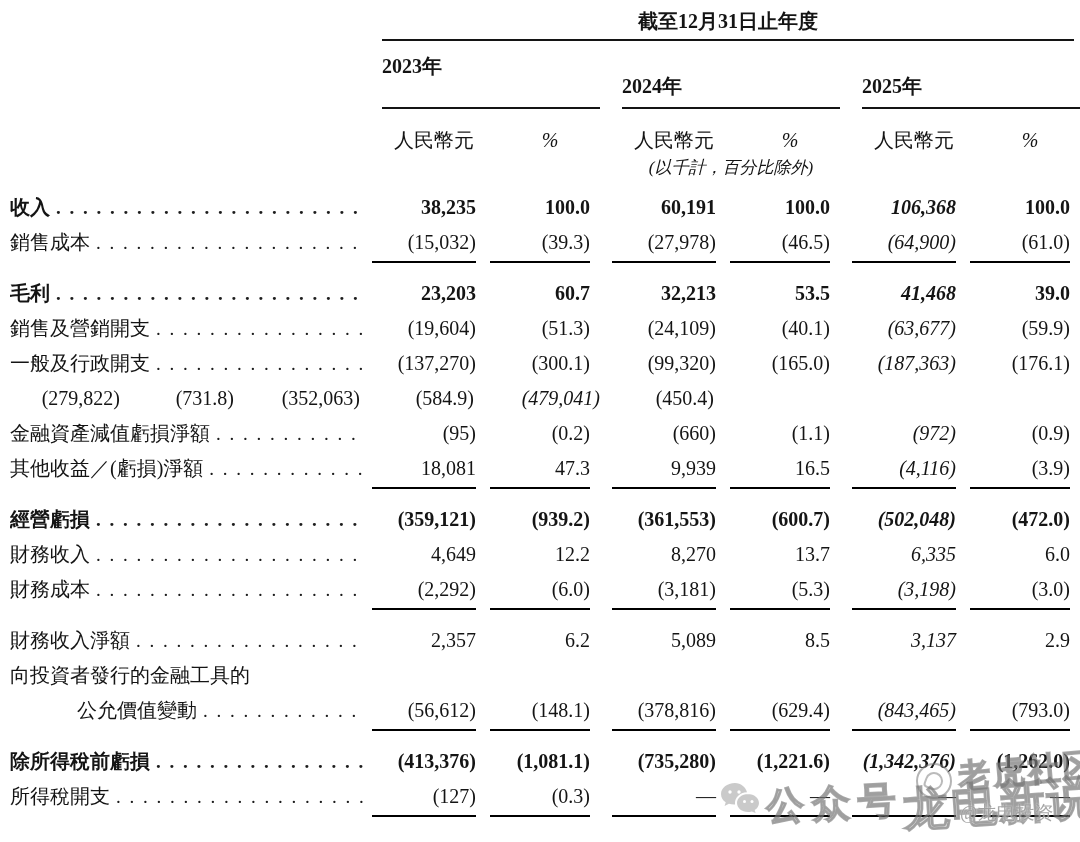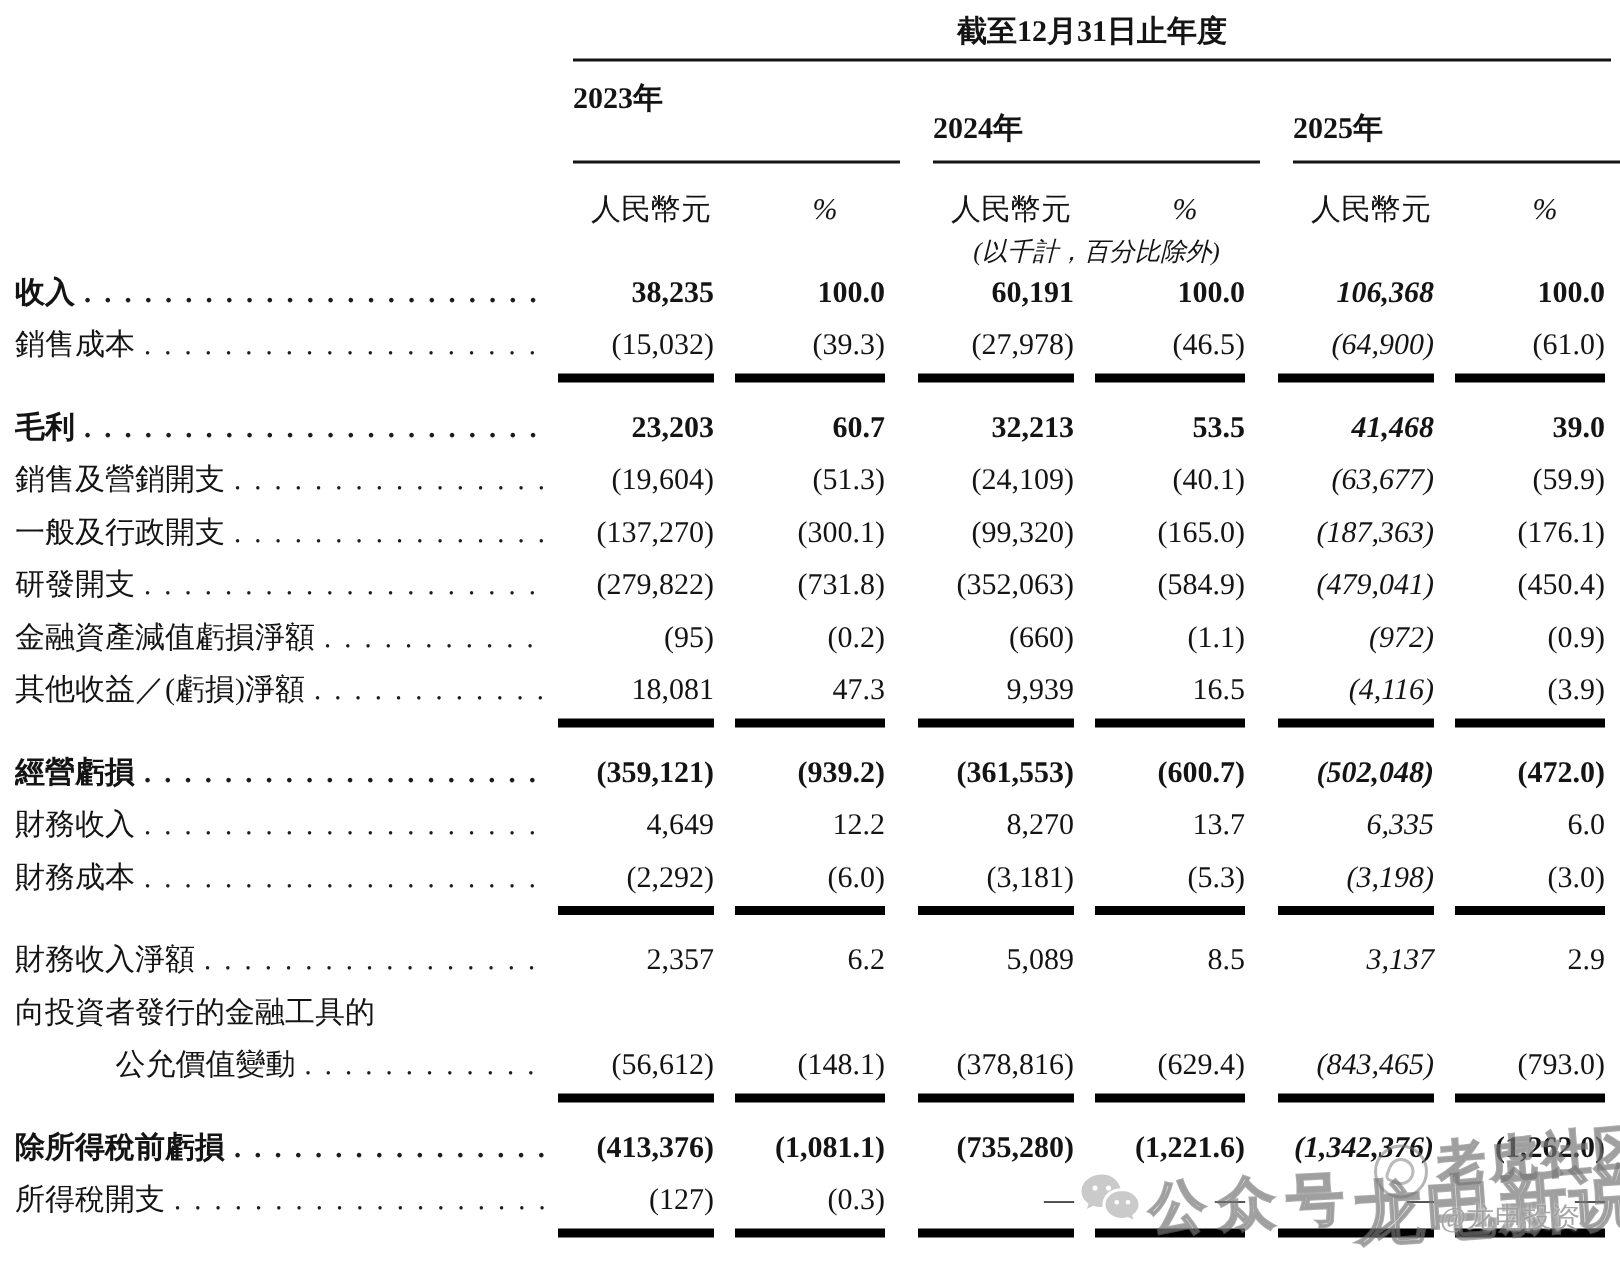--- a/index.html
+++ b/index.html
@@ -15,39 +15,39 @@
   .title-row{margin-left:372px;width:692px;text-align:center;font-weight:bold;}
   .title-rule{margin:6px 0 0 372px;width:692px;border-top:2px solid #141414;}
   .years-row{margin-left:372px;margin-top:14px;display:flex;}
   .yg{width:218px;text-align:left;font-weight:bold;border-bottom:2px solid #141414;padding-bottom:9px;}
   .yg+ .yg{margin-left:22px;margin-top:20px;}
   .subhead-row{margin-left:372px;margin-top:20px;display:flex;}
   .sh-rmb{width:104px;text-align:center;}
   .sh-gap{width:14px;}
   .sh-ggap{width:22px;}
   .sh-pct{width:100px;text-align:center;font-style:italic;}
-  .note-row{margin-left:612px;margin-top:6px;margin-bottom:0;width:218px;text-align:center;font-style:italic;font-size:17px;}
+  .note-row{margin-left:612px;margin-top:6px;margin-bottom:12px;width:218px;text-align:center;font-style:italic;font-size:17px;}
 
   
   .trow{display:flex;align-items:baseline;padding:6px 0;}
   .trow.b{font-weight:bold;}
   .lab{width:356px;display:flex;align-items:baseline;overflow:hidden;box-sizing:border-box;}
   .lab .lt{white-space:nowrap;}
   .lab.ind .lt{padding-left:67px;}
   .dots{flex:1;overflow:hidden;white-space:nowrap;margin:0 2px 0 6px;color:#1c1c1c;}
   .dots::after{content:". . . . . . . . . . . . . . . . . . . . . . . . . . . . . . . . . . . . . . . . . . . . . . . . . . . . . . . .";letter-spacing:2px;font-size:19px;}
   .v{text-align:right;box-sizing:border-box;white-space:nowrap;}
   .v0{width:104px;margin-left:6px;}
   .v1{width:100px;margin-left:14px;}
   .v2{width:104px;margin-left:22px;}
   .v3{width:100px;margin-left:14px;}
   .v4{width:104px;margin-left:22px;font-style:italic;}
   .v5{width:100px;margin-left:14px;}
   .trow.ra{margin-bottom:7px;}
-  .trow.ra .v{border-bottom:6px solid #000000;padding-bottom:7px;}
+  .trow.ra .v{border-bottom:2px solid #000000;padding-bottom:7px;}
 
   
   .wm{position:absolute;inset:0;pointer-events:none;}
   .outline{
     color:rgba(140,140,140,0.25);
     -webkit-text-stroke:1.4px rgba(115,115,115,0.6);
     font-weight:bold;white-space:nowrap;
   }
   .wm-wechat{position:absolute;left:720px;top:782px;width:40px;height:34px;opacity:0.6;}
   .wm-gzh{position:absolute;left:766px;top:782px;font-size:38px;letter-spacing:8px;transform:rotate(-3deg);}
@@ -142,24 +142,20 @@
           <span class="dots"></span>
         </div>
         <div class="v v0">(137,270)</div>
         <div class="v v1">(300.1)</div>
         <div class="v v2">(99,320)</div>
         <div class="v v3">(165.0)</div>
         <div class="v v4">(187,363)</div>
         <div class="v v5">(176.1)</div>
       </div>
       <div class="trow">
-        <div class="lab">
-          <span class="lt">研發開支</span>
-          <span class="dots"></span>
-        </div>
         <div class="v v0">(279,822)</div>
         <div class="v v1">(731.8)</div>
         <div class="v v2">(352,063)</div>
         <div class="v v3">(584.9)</div>
         <div class="v v4">(479,041)</div>
         <div class="v v5">(450.4)</div>
       </div>
       <div class="trow">
         <div class="lab">
           <span class="lt">金融資產減值虧損淨額</span>

